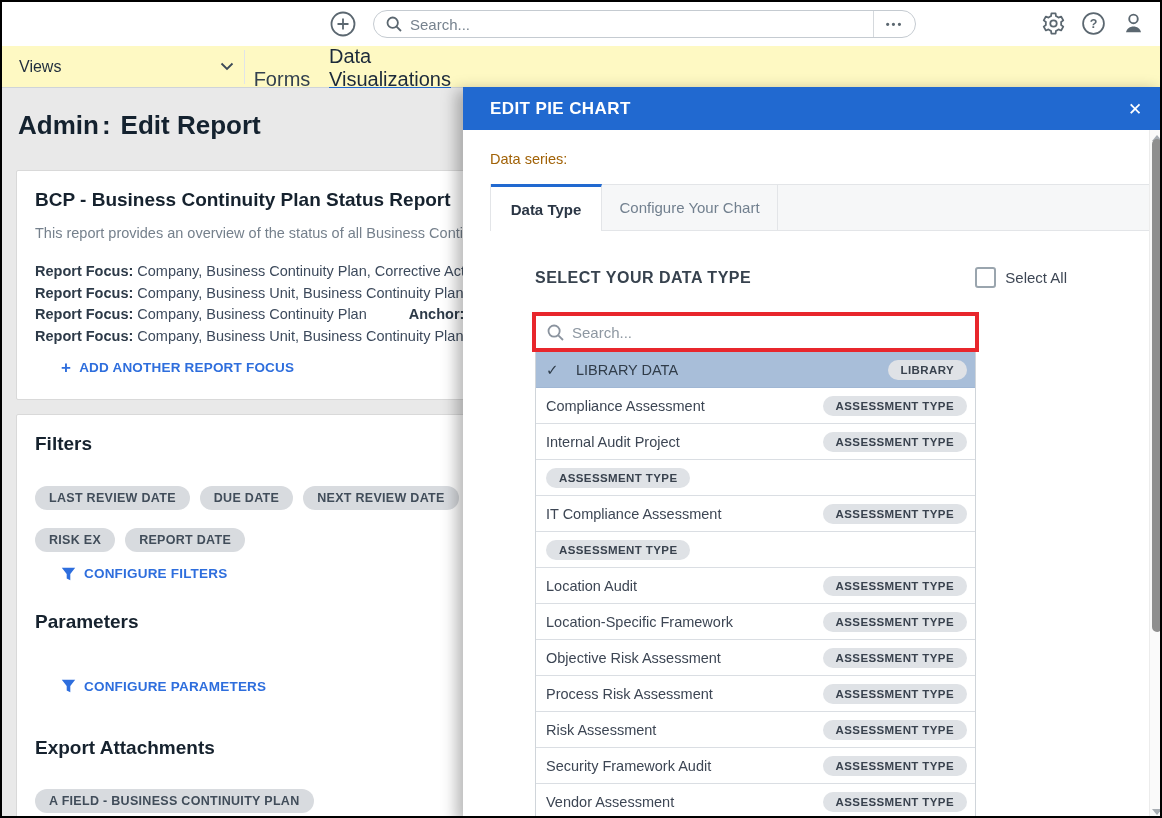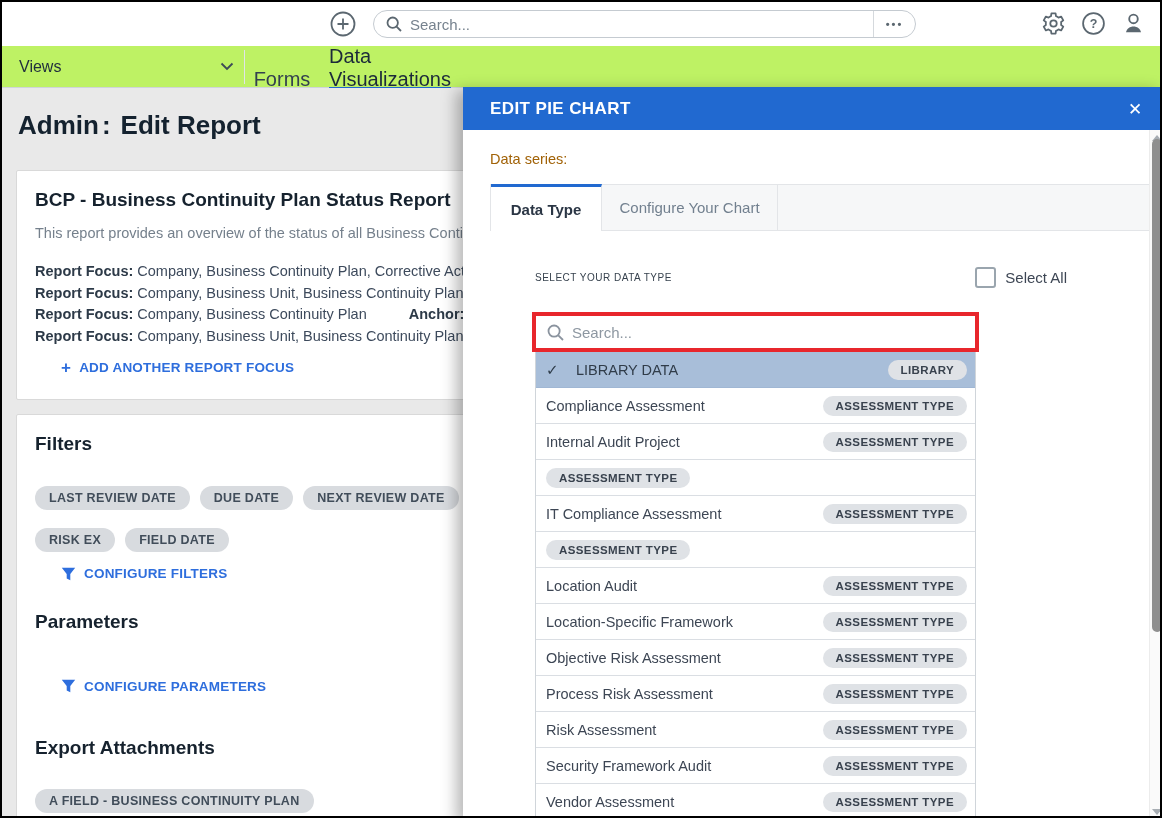--- a/index.html
+++ b/index.html
@@ -30,21 +30,21 @@
     display:flex; align-items:center; justify-content:center;
     color:#5b6770; font-size:11px; letter-spacing:2px; font-weight:bold; cursor:pointer;
     border-radius:0 14px 14px 0;
   }
   .topbar-icons { position:absolute; right:14px; top:9px; display:flex; gap:15px; }
   .topbar-icons .tbicon { width:25px; height:25px; cursor:pointer; }
 
   
   .tabrow {
     position:absolute; left:0; top:44px; width:100%; height:42px;
-    background:#bef264; border-bottom:1px solid #cfd4d9;
+    background:#fef9c3; border-bottom:1px solid #cfd4d9;
   }
   .views-box { position:absolute; left:0; top:0; width:242px; height:100%; display:flex; align-items:center; cursor:pointer; }
   .views-box .vlabel { margin-left:17px; font-size:16px; color:#1f2d3d; }
   .views-box .vchev { position:absolute; right:10px; top:16px; }
   .tab-divider { position:absolute; left:242px; top:4px; height:34px; width:1px; background:#e1e4e8; }
   .navtab { position:absolute; top:4px; height:100%; display:flex; align-items:flex-end; justify-content:center; font-size:20px; color:#33414f; cursor:pointer; }
   .navtab.forms { left:250px; width:60px; }
   .navtab.dataviz { left:327px; width:122px; color:#1c2a3a; }
   .navtab .active-underline { position:absolute; left:0; bottom:0; width:100%; height:4px; background:#2169d0; }
 
@@ -110,21 +110,21 @@
   .ptab { display:flex; align-items:center; justify-content:center; font-size:15px; cursor:pointer; position:relative; }
   .ptab.active {
     width:111px; background:#fff; color:#2b3645; font-weight:bold;
     border-top:3px solid #2169d0; border-right:1px solid #e3e5e8; height:47px; margin-top:-1px;
   }
   .ptab.inactive { width:176px; color:#72808f; border-right:1px solid #e3e5e8; }
 
   .select-row {
     margin:36px 0 0 72px; width:532px; display:flex; align-items:center; justify-content:space-between;
   }
-  .select-label { font-size:10px; font-weight:normal; color:#37424e; letter-spacing:.5px; }
+  .select-label { font-size:16px; font-weight:bold; color:#37424e; letter-spacing:.5px; }
   .select-all { display:flex; align-items:center; gap:9px; }
   .select-all .cbox { width:21px; height:21px; border:2px solid #9aa5ae; border-radius:3px; background:#fff; cursor:pointer; }
   .select-all .cbl { font-size:15px; color:#3d4654; }
 
   .annot-search {
     margin:24px 0 0 69px; width:447px; height:40px;
     border:4px solid #e8262c; background:#fff; position:relative;
   }
   .psearch { width:100%; height:100%; display:flex; align-items:center; }
   .psearch .mag { margin-left:11px; flex:0 0 auto; }
@@ -256,21 +256,21 @@
       <div class="chips">
 
           <span class="chip">LAST REVIEW DATE</span>
 
           <span class="chip">DUE DATE</span>
 
           <span class="chip">NEXT REVIEW DATE</span>
 
           <span class="chip">RISK EX</span>
 
-          <span class="chip">FIELD DATE</span>
+          <span class="chip">REPORT DATE</span>
         </div>
 
       <div class="blue-link cfg-filters">
         <svg width="15" height="14" viewBox="0 0 15 14">
           <path d="M0.8 0.8h13.4L9.3 7v6.2L5.7 11.5V7L0.8 0.8z" fill="#2e6edd"></path>
         </svg>
         <span>CONFIGURE FILTERS</span>
       </div>
 
       <h2 class="section-heading params-heading">Parameters</h2>

